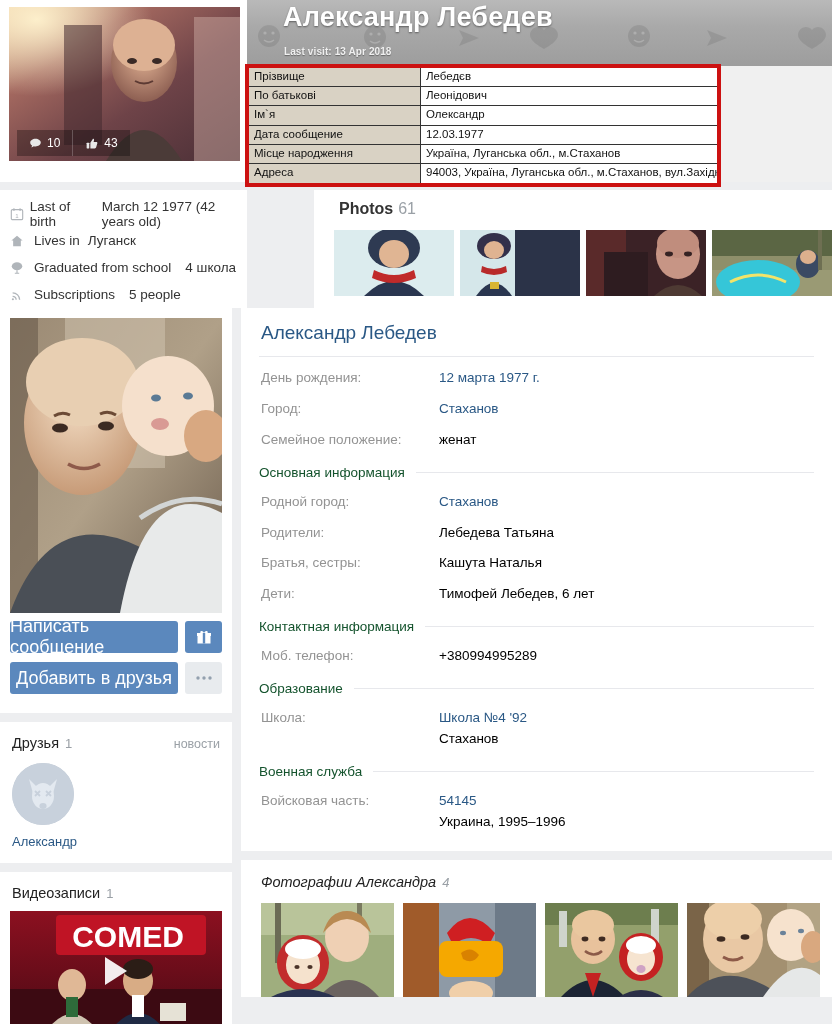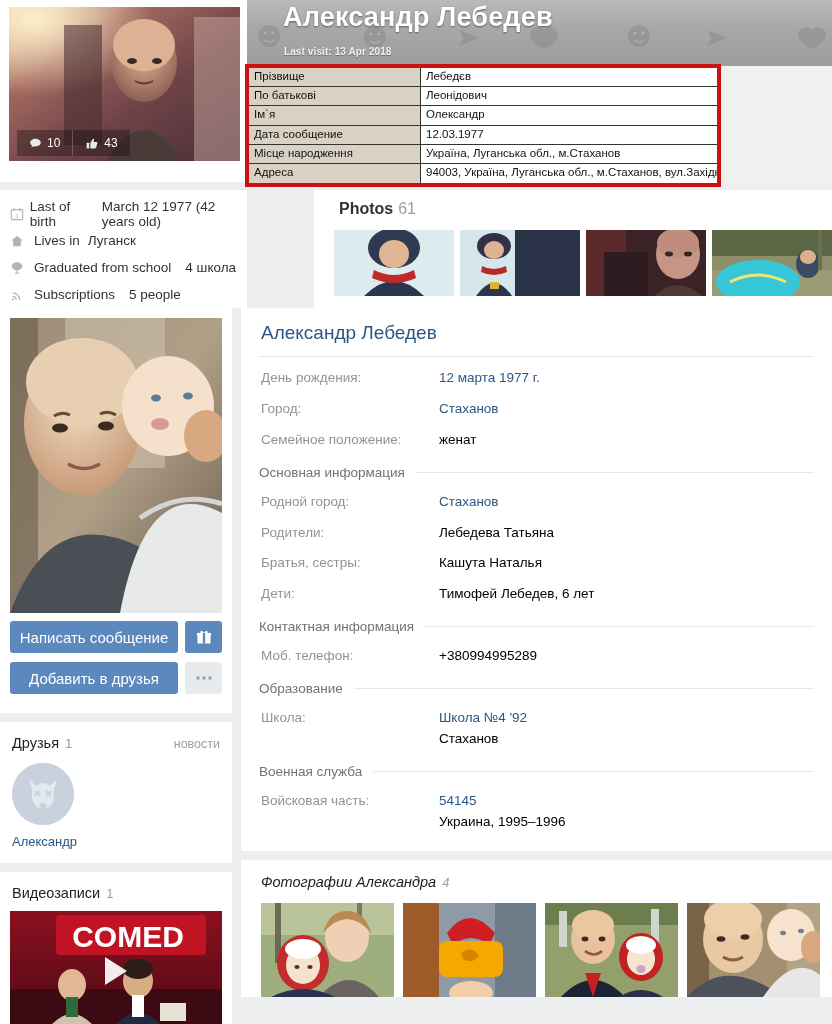--- a/index.html
+++ b/index.html
@@ -99,21 +99,21 @@
   .vk-left { position: absolute; left: 0; top: 0; width: 232px; }
   .vk-card { background: #fff; border-radius: 0; }
 
   .vk-avatar-card { padding: 10px 10px 8px 10px; }
   .vk-avatar { width: 212px; height: 295px; overflow: hidden; position: relative; background: #8a7f72; }
 
   .vk-btn-row { padding: 0 10px 0 10px; }
   .vk-btn-line { display: flex; gap: 7px; margin-bottom: 9px; }
   .vk-btn {
     flex: 1; height: 32px; background: #5b88bd; color: #fff;
-    font-size: 15px; display: flex; align-items: center; justify-content: center;
+    font-size: 18px; display: flex; align-items: center; justify-content: center;
     border-radius: 3px; cursor: pointer; font-family: "Liberation Sans", sans-serif;
   }
   .vk-btn-sq {
     width: 37px; height: 32px; background: #5b88bd; color: #fff; border-radius: 3px;
     display: flex; align-items: center; justify-content: center; cursor: pointer;
   }
   .vk-btn-sq.grey { background: #e8ebee; color: #7b8794; }
   .vk-pad-bot { height: 10px; }
 
   .vk-gap { height: 9px; }
@@ -145,21 +145,21 @@
   .vk-hr { height: 1px; background: #e7e8ec; margin: 0 18px 0 18px; }
 
   .vk-rows { padding: 13px 0 0 20px; }
   .vk-row { display: flex; margin-bottom: 14px; font-size: 13.5px; line-height: 1.25; }
   .vk-k { width: 178px; color: #939393; flex-shrink: 0; }
   .vk-v { color: #000; }
   .vk-v.link { color: #2a5885; cursor: pointer; }
   .vk-v .sub { color: #000; display: block; margin-top: 4px; }
 
   .vk-group-head { display: flex; align-items: center; padding: 2px 18px 0 18px; margin: 4px 0 14px 0; }
-  .vk-group-title { font-size: 13.5px; color: #737373; white-space: nowrap; padding-right: 11px; }
+  .vk-group-title { font-size: 13.5px; color: #14532d; white-space: nowrap; padding-right: 11px; }
   .vk-group-rule { flex: 1; height: 1px; background: #e7e8ec; }
 
   .vk-photos-card { background: #fff; padding: 14px 0 0 20px; margin-top: 9px; font-style: italic; }
   .vk-photos-head { display: flex; align-items: baseline; }
   .vk-gallery { display: flex; gap: 9px; margin-top: 13px; }
   .vk-gthumb { width: 133px; height: 94px; overflow: hidden; position: relative; background: #bbb; }
 
   
   .ph { position: absolute; inset: 0; }
 </style>

